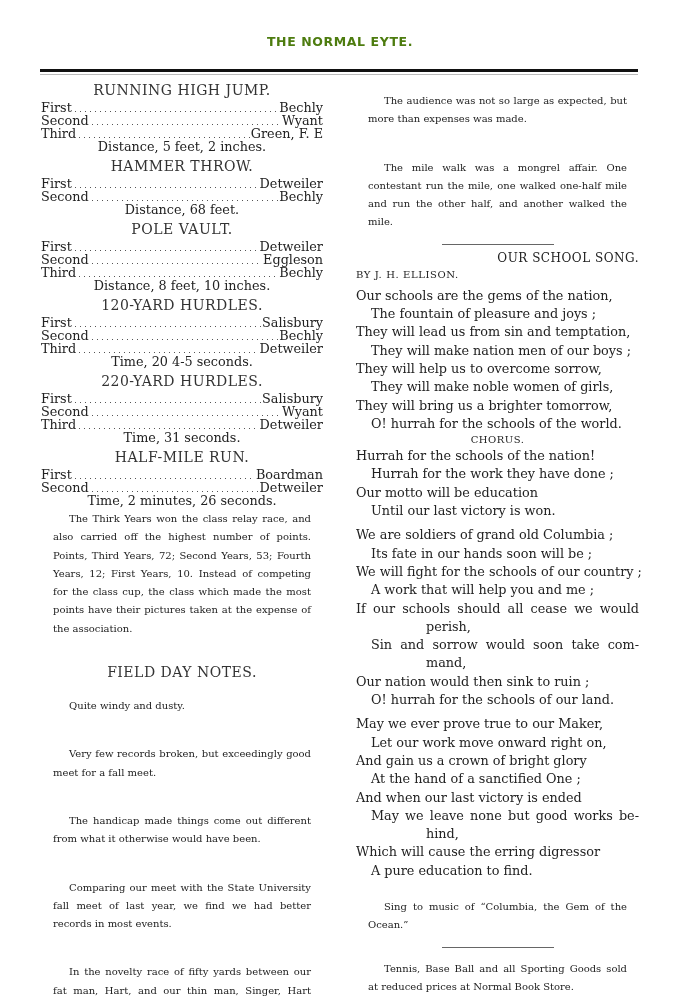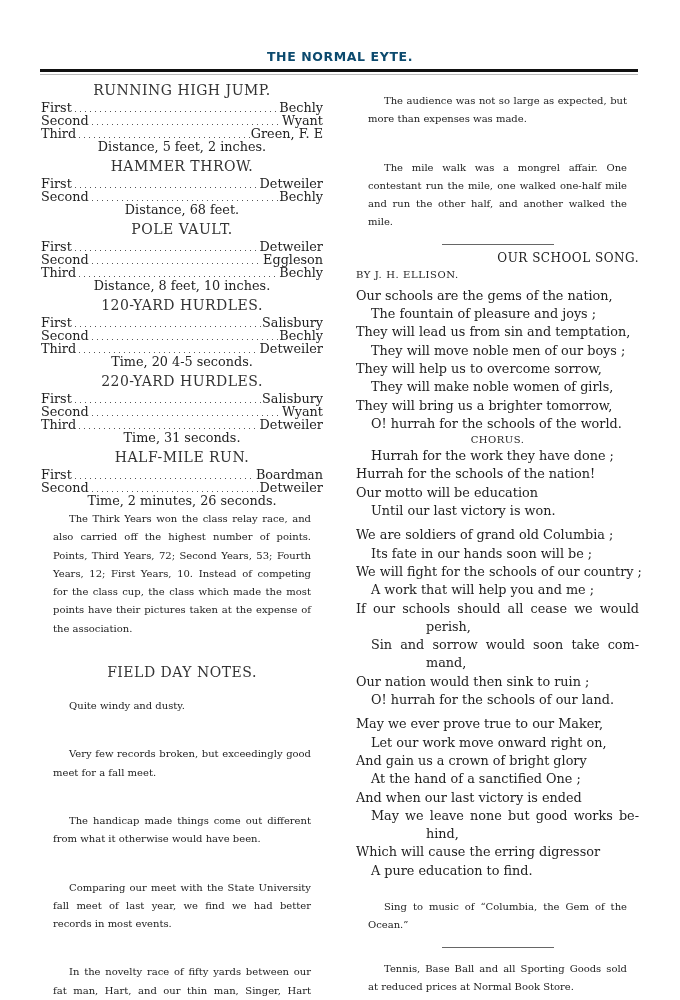--- a/index.html
+++ b/index.html
@@ -2,23 +2,23 @@
 <html><head>
 <meta charset="utf-8">
 <style>
   html, body { margin: 0; padding: 0; }
   body {
     width: 680px; height: 1000px; background: #ffffff; color: #222;
     font-family: "DejaVu Serif", "Liberation Serif", serif;
     position: relative; overflow: hidden;
   }
   .header {
-    position: absolute; top: 49px; left: 0; width: 680px; text-align: center;
+    position: absolute; top: 34px; left: 0; width: 680px; text-align: center;
     font-family: "DejaVu Sans", "Liberation Sans", sans-serif;
-    font-weight: bold; font-size: 12.5px; letter-spacing: 0.6px; color: #0c4a6e;
+    font-weight: bold; font-size: 12.5px; letter-spacing: 0.6px; color: #4d7c0f;
   }
   .rule-top {
     position: absolute; top: 69px; left: 40px; width: 598px; height: 3px;
     background: #111;
   }
   .rule-thin {
     position: absolute; top: 74px; left: 40px; width: 598px; height: 1px;
     background: #bbb;
   }
   .col { position: absolute; top: 78px; }
@@ -206,31 +206,31 @@
   <p class="para">The mile walk was a mongrel affair. One contestant run the mile, one walked one-half mile and run the other half, and another walked the mile.</p>
   <div class="short-rule" style="margin-top:4px"></div>
 
   <div class="song-title">OUR SCHOOL SONG.</div>
   <div class="song-author">BY J. H. ELLISON.</div>
 
   <div>
     <div class="verse-line">Our schools are the gems of the nation,</div>
     <div class="verse-line indent">The fountain of pleasure and joys ;</div>
     <div class="verse-line">They will lead us from sin and temptation,</div>
-    <div class="verse-line indent">They will move noble men of our boys ;</div>
+    <div class="verse-line indent">They will make nation men of our boys ;</div>
     <div class="verse-line">They will help us to overcome sorrow,</div>
     <div class="verse-line indent">They will make noble women of girls,</div>
     <div class="verse-line">They will bring us a brighter tomorrow,</div>
     <div class="verse-line indent">O! hurrah for the schools of the world.</div>
   </div>
 
   <div class="chorus-head">CHORUS.</div>
   <div>
+    <div class="verse-line">Hurrah for the schools of the nation!</div>
     <div class="verse-line indent">Hurrah for the work they have done ;</div>
-    <div class="verse-line">Hurrah for the schools of the nation!</div>
     <div class="verse-line">Our motto will be education</div>
     <div class="verse-line indent">Until our last victory is won.</div>
   </div>
 
   <div class="gap-s"></div>
   <div>
     <div class="verse-line">We are soldiers of grand old Columbia ;</div>
     <div class="verse-line indent">Its fate in our hands soon will be ;</div>
     <div class="verse-line">We will fight for the schools of our country ;</div>
     <div class="verse-line indent">A work that will help you and me ;</div>

